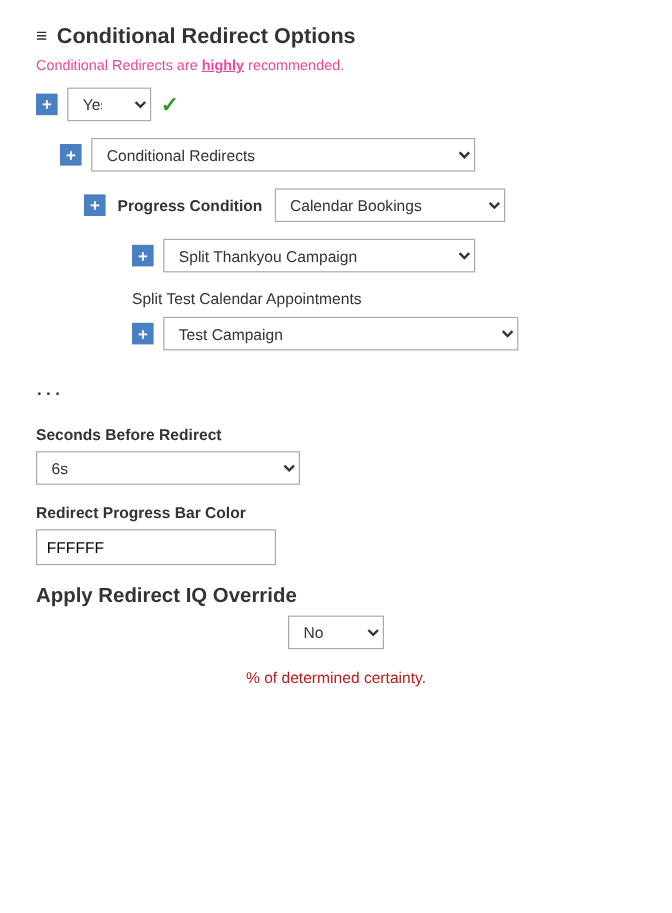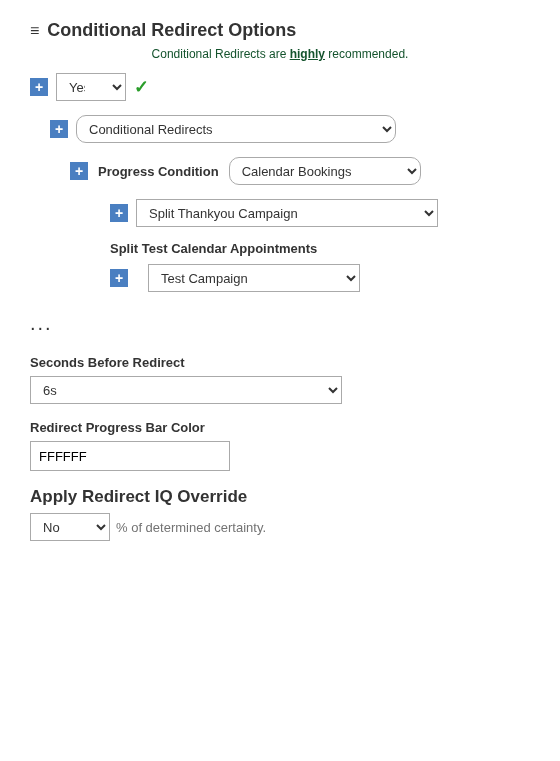--- a/index.html
+++ b/index.html
@@ -25,23 +25,22 @@
       font-weight: bold;
     }
 
     .hamburger-icon {
       font-size: 16px;
       color: #333;
     }
 
     .subtitle {
       font-size: 12px;
-      color: #14532d;
+      color: #ec4899;
       margin-bottom: 12px;
-      text-align: center;
     }
 
     .subtitle u {
       text-decoration: underline;
       font-weight: bold;
     }
 
     .row-inline {
       display: flex;
       align-items: center;
@@ -75,30 +74,28 @@
       cursor: pointer;
       height: 28px;
     }
 
     .select-yes {
       width: 70px;
     }
 
     .select-conditional {
       width: 320px;
-      border-radius: 10px;
     }
 
     .select-campaign {
-      width: 302px;
+      width: 260px;
     }
 
     .select-test {
-      width: 212px;
-      margin-left: 12px;
+      width: 296px;
     }
 
     .check-icon {
       color: #2a9d2a;
       font-size: 18px;
       font-weight: bold;
     }
 
     .indent-1 {
       margin-left: 20px;
@@ -121,21 +118,21 @@
     .split-row {
       display: flex;
       align-items: center;
       gap: 8px;
       margin-bottom: 14px;
       margin-left: 80px;
     }
 
     .split-test-label {
       font-size: 13px;
-      font-weight: bold;
+      font-weight: normal;
       margin-bottom: 8px;
       margin-left: 80px;
     }
 
     .test-campaign-row {
       display: flex;
       align-items: center;
       gap: 8px;
       margin-left: 80px;
       margin-bottom: 20px;
@@ -152,52 +149,53 @@
       margin-bottom: 16px;
     }
 
     .field-label {
       font-size: 13px;
       font-weight: bold;
       margin-bottom: 6px;
     }
 
     .seconds-select {
-      width: 312px;
+      width: 220px;
       height: 28px;
     }
 
     .color-input {
       border: 1px solid #aaa;
       padding: 14px 8px;
       font-size: 13px;
       width: 200px;
       height: 28px;
     }
 
     .apply-label {
       font-size: 17px;
       font-weight: bold;
       margin-bottom: 6px;
     }
 
     .override-row {
       display: flex;
       align-items: center;
-      gap: 6px;
+      gap: 16px;
+      flex-direction: column;
     }
 
     .select-override {
       width: 80px;
       height: 28px;
     }
 
     .override-text {
       font-size: 13px;
-      color: #737373;
+      color: #b91c1c;
     }
   </style>
 </head>
 <body>
 
 <div class="section-header">
   <span class="hamburger-icon">≡</span>
   <span class="section-title">Conditional Redirect Options</span>
 </div>
 

